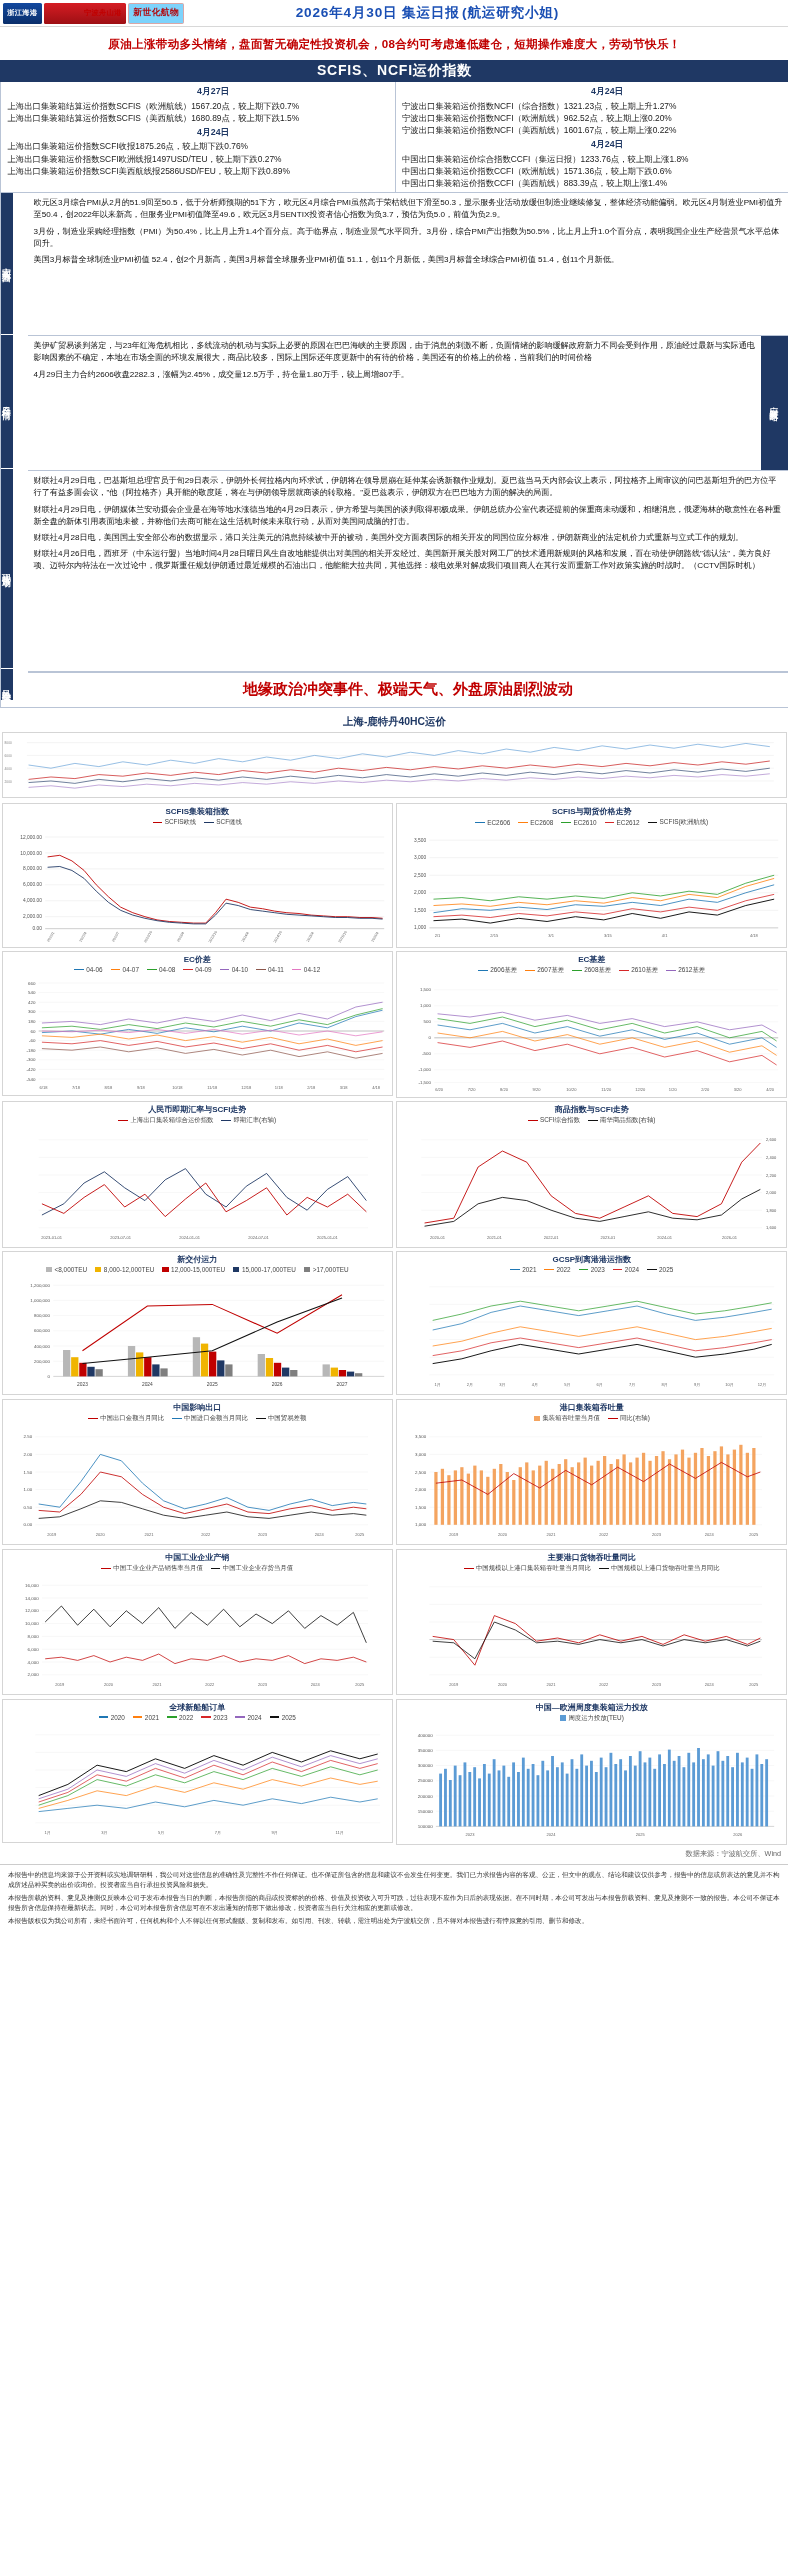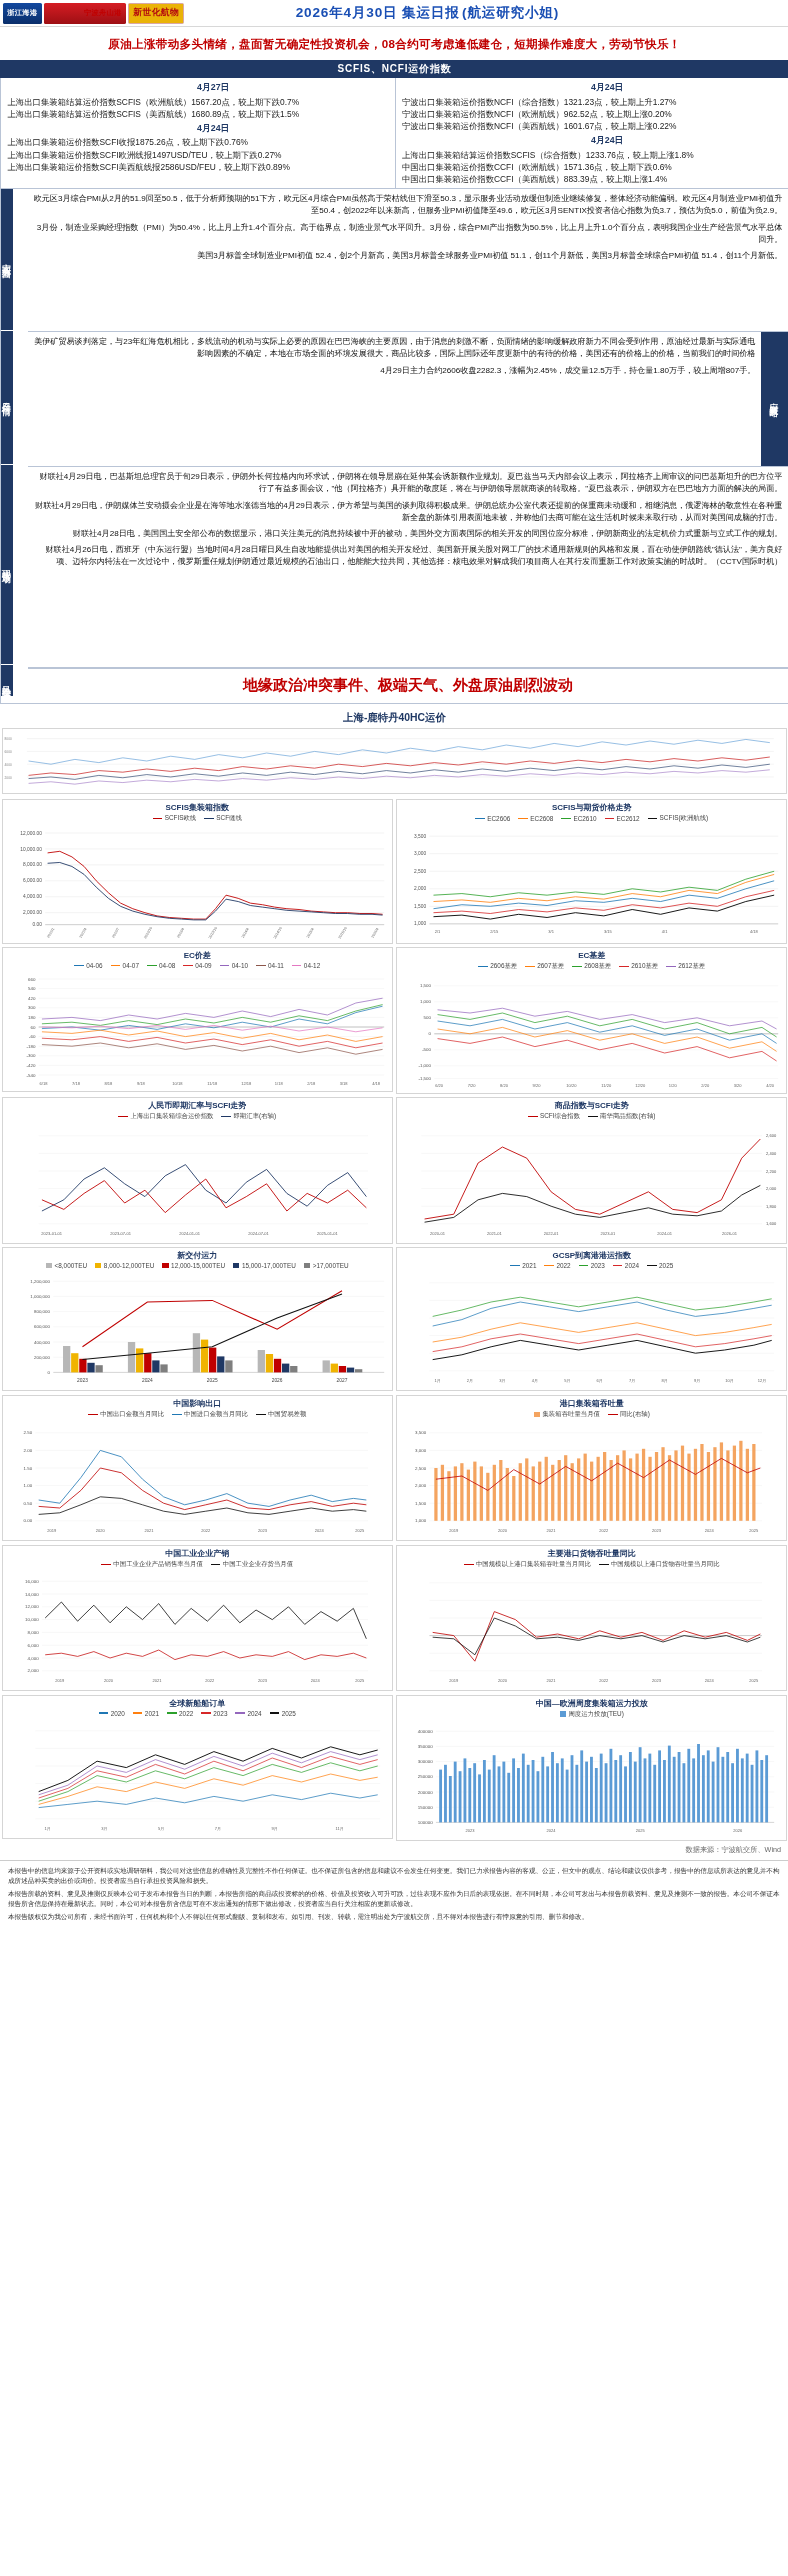--- a/index.html
+++ b/index.html
@@ -25,39 +25,39 @@
   .logo-box {
     display:flex; align-items:center; gap:2.4px; margin-right:4.8px;
   }
   .logo-chip {
     height: 21px; display:flex; align-items:center; justify-content:center;
     padding: 0 4px; border-radius: 1.6px; color:#fff; font-size:7.2px; font-weight:bold;
     letter-spacing:0.4px; line-height:1.05; text-align:center;
   }
   .logo-chip.red { background: linear-gradient(180deg,#d51d23,#9e0f14); padding-left: 40px; }
   .logo-chip.blue { background: linear-gradient(180deg,#12489e,#0b2f6b); }
-  .logo-chip.white { background:#eab308; color:#b3090f; border:0.8px solid #d9a7a7; font-size:8.8px;}
+  .logo-chip.white { background:#7dd3fc; color:#b3090f; border:0.8px solid #d9a7a7; font-size:8.8px;}
   .title-wrap { flex:1; text-align:center; }
   .main-title {
     color:#1a4fb4; font-size:13.6px; font-weight:bold; letter-spacing:0.8px;
   }
 
   .headline {
     text-align:center;
     color:#c00000;
     font-weight:bold;
     font-size:11.6px;
     padding:9.6px 4.8px 8px;
     letter-spacing:0.3px;
   }
 
   
   .band-title {
     background:#1f3864; color:#fff; text-align:center; font-weight:bold;
-    font-size:10px; padding:2.4px 0; letter-spacing:0.8px;
+    font-size:14px; padding:2.4px 0; letter-spacing:0.8px;
   }
   .idx-wrap { display:flex; border:0.8px solid #b9c4d6; border-top:none; }
   .idx-col { width:50%; padding:1.6px 0 3.2px; }
   .idx-col + .idx-col { border-left:0.8px solid #b9c4d6; }
   .idx-date { text-align:center; color:#1f3864; font-weight:bold; font-size:8.8px; margin:2.4px 0 1.6px;padding-left:31px;}
   .idx-line { font-size:8.4px; line-height:1.45; padding:0 6.4px; color:#222; }
 
   
   .body-grid { display:flex; border:0.8px solid #b9c4d6; border-top:none; }
   .lbl-col { width:27px; flex:0 0 27px; }
@@ -68,21 +68,21 @@
     border-bottom:0.8px solid #fff;
   }
   .lbl.macro { height:142px; }
   .lbl.today { height:134px; }
   .lbl.spot  { height:200px; }
   .lbl.risk  { height:32px; background:#1f3864; }
   .content-col { flex:1; }
   .sec {
     display:flex; border-bottom:0.8px solid #b9c4d6;
   }
-  .sec-main { flex:1; padding:4px 5.6px; font-size:8.1px; line-height:1.5; color:#111;text-align:right; }
+  .sec-main { flex:1; padding:4px 5.6px; font-size:8.1px; line-height:1.5; color:#111; }
   .sec-side {
     width:188px; flex:0 0 188px; border-left:0.8px solid #b9c4d6;
     padding:4px 5.6px; font-size:8.1px; line-height:1.5;
   }
   .side-lbl { width:27px; flex:0 0 27px; background:#1f3864; color:#fff; font-weight:bold;
     writing-mode: vertical-rl; text-orientation: upright; letter-spacing:1.6px;
     display:flex; align-items:center; justify-content:center; }
   .p { margin:0 0 4px; text-indent:0; }
   .red { color:#c00000; }
   .risk-row { display:flex; align-items:center; border-top:0.8px solid #b9c4d6;}
@@ -149,21 +149,21 @@
       <div class="idx-line dn">上海出口集装箱运价指数SCFI收报1875.26点，较上期下跌0.76%</div>
       <div class="idx-line dn">上海出口集装箱运价指数SCFI欧洲线报1497USD/TEU，较上期下跌0.27%</div>
       <div class="idx-line dn">上海出口集装箱运价指数SCFI美西航线报2586USD/FEU，较上期下跌0.89%</div>
     </div>
     <div class="idx-col">
       <div class="idx-date">4月24日</div>
       <div class="idx-line up">宁波出口集装箱运价指数NCFI（综合指数）1321.23点，较上期上升1.27%</div>
       <div class="idx-line up">宁波出口集装箱运价指数NCFI（欧洲航线）962.52点，较上期上涨0.20%</div>
       <div class="idx-line up">宁波出口集装箱运价指数NCFI（美西航线）1601.67点，较上期上涨0.22%</div>
       <div class="idx-date">4月24日</div>
-      <div class="idx-line up">上海出口集装箱结算运价指数SCFIS（综合指数）1233.76点，较上期上涨1.8%</div>
+      <div class="idx-line up">中国出口集装箱运价综合指数CCFI（集运日报）1233.76点，较上期上涨1.8%</div>
       <div class="idx-line dn">中国出口集装箱运价指数CCFI（欧洲航线）1571.36点，较上期下跌0.6%</div>
       <div class="idx-line up">中国出口集装箱运价指数CCFI（美西航线）883.39点，较上期上涨1.4%</div>
     </div>
   </div>
 
   <div class="body-grid">
     <div class="lbl-col">
       <div class="lbl macro">宏观方面</div>
       <div class="lbl today">今日行情</div>
       <div class="lbl spot">现货市场</div>

